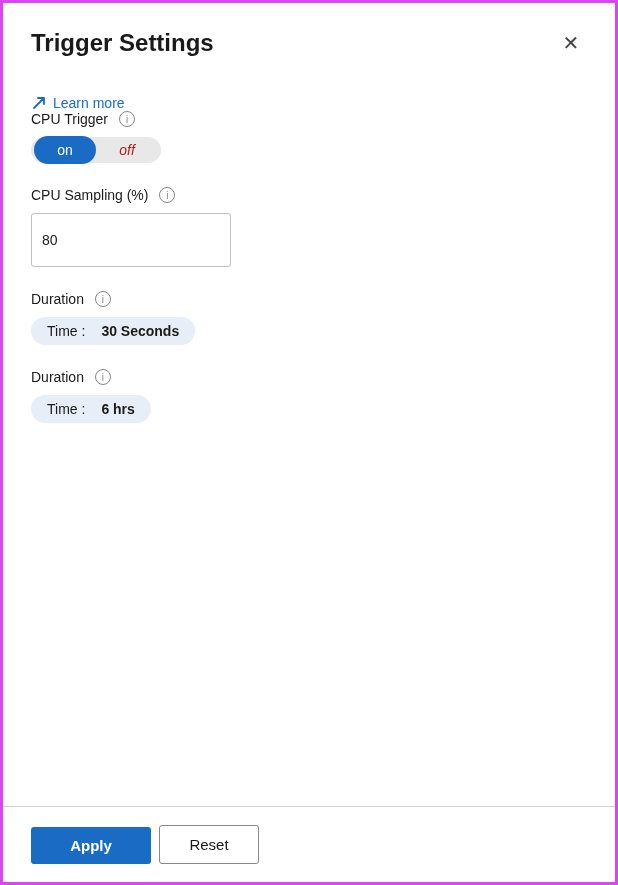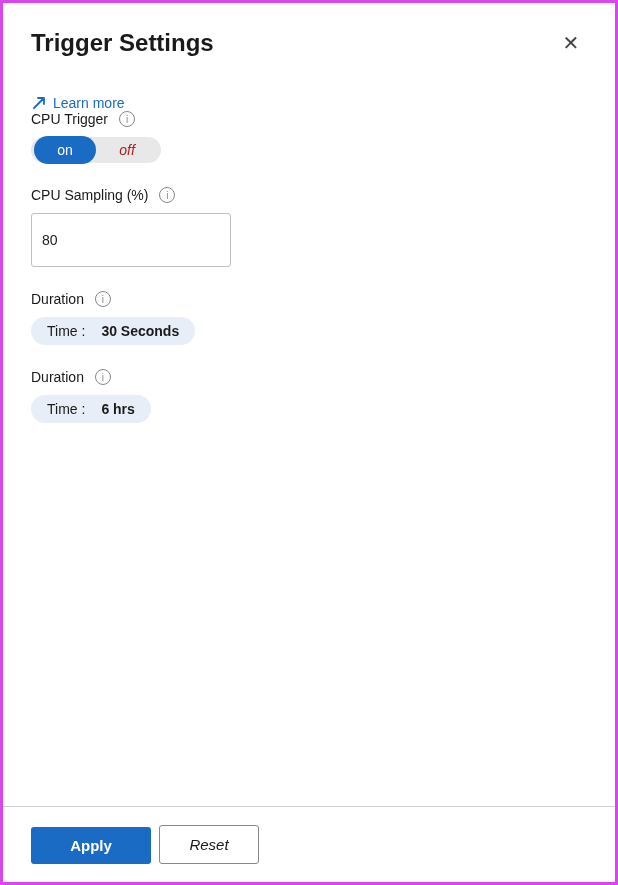--- a/index.html
+++ b/index.html
@@ -219,21 +219,20 @@
     .btn-reset {
       background: #fff;
       color: #1a1a1a;
       border: 1px solid #888;
       border-radius: 3px;
       padding: 10px 28px;
       font-size: 15px;
       font-weight: 400;
       cursor: pointer;
       min-width: 100px;
-      font-style: italic;
     }
   </style>
 </head>
 <body>
 
 <div class="dialog">
 
   <div class="dialog-header">
     <h1 class="dialog-title">Trigger Settings</h1>
     <button class="close-btn">

